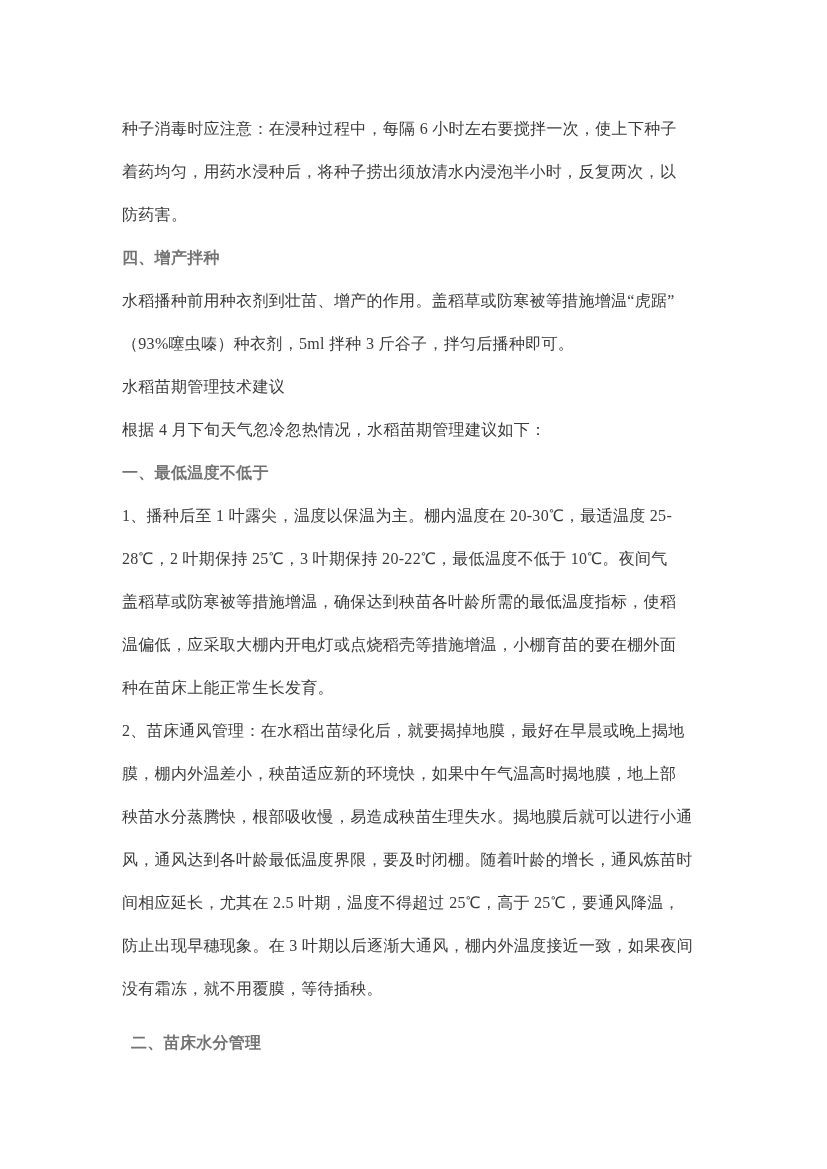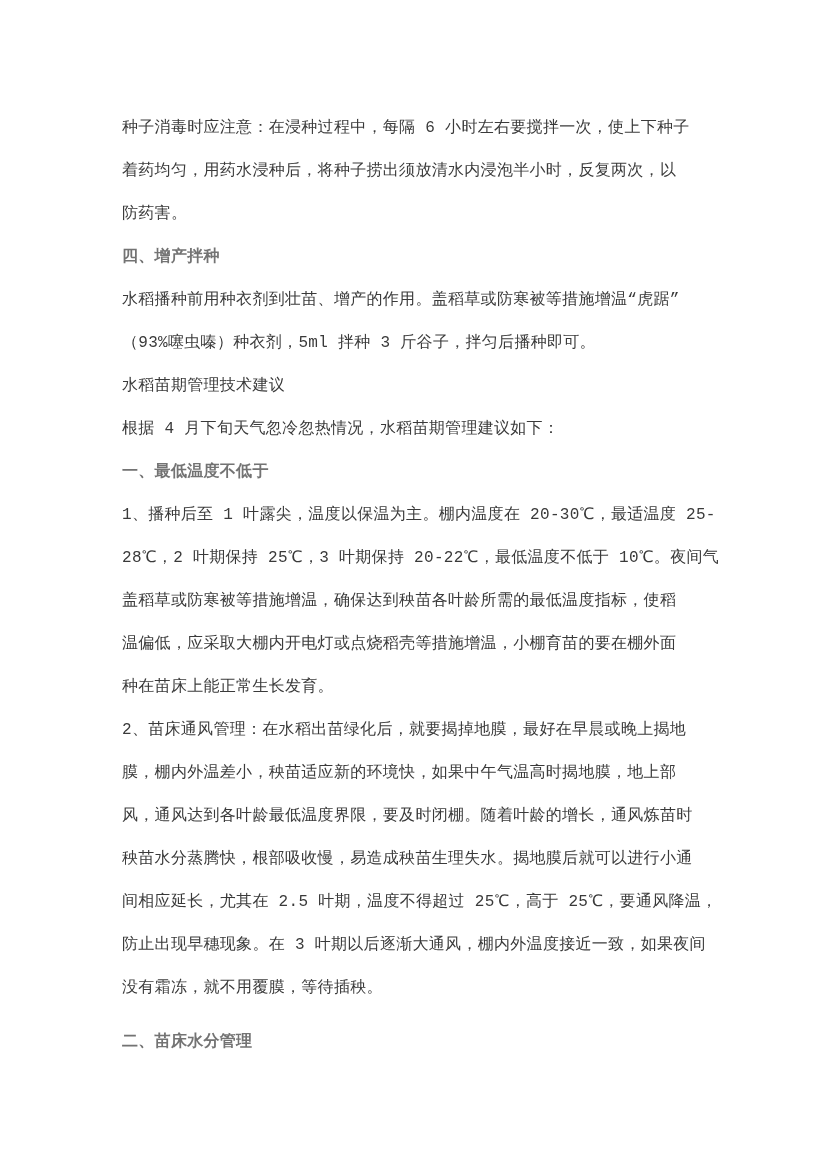--- a/index.html
+++ b/index.html
@@ -6,21 +6,21 @@
     margin: 0;
     padding: 0;
     background: #ffffff;
   }
   .page {
     position: relative;
     width: 827px;
     height: 1169px;
     background: #ffffff;
     overflow: hidden;
-    font-family: Liberation Mono, monospace;
+    font-family: Liberation Serif, serif;
   }
   .doc-body {
     position: absolute;
     top: 107px;
     left: 122px;
     width: 592px;
     color: #3a3a3a;
   }
   .block { margin: 0; }
   .line {
@@ -30,20 +30,21 @@
     height: 43px;
     white-space: nowrap;
     letter-spacing: 0.3px;
   }
   .heading .line {
     font-weight: bold;
     color: #737373;
   }
   .gap-before {
     margin-top: 11px;
+    margin-left: 9px;
   }
 </style>
 </head>
 <body>
 
 <div class="page">
   <div class="doc-body">
 
     <div class="block paragraph">
       <span class="line">种子消毒时应注意：在浸种过程中，每隔 6 小时左右要搅拌一次，使上下种子</span>
@@ -76,22 +77,22 @@
       <span class="line">1、播种后至 1 叶露尖，温度以保温为主。棚内温度在 20-30℃，最适温度 25-</span>
       <span class="line">28℃，2 叶期保持 25℃，3 叶期保持 20-22℃，最低温度不低于 10℃。夜间气</span>
       <span class="line">盖稻草或防寒被等措施增温，确保达到秧苗各叶龄所需的最低温度指标，使稻</span>
       <span class="line">温偏低，应采取大棚内开电灯或点烧稻壳等措施增温，小棚育苗的要在棚外面</span>
       <span class="line">种在苗床上能正常生长发育。</span>
     </div>
 
     <div class="block paragraph">
       <span class="line">2、苗床通风管理：在水稻出苗绿化后，就要揭掉地膜，最好在早晨或晚上揭地</span>
       <span class="line">膜，棚内外温差小，秧苗适应新的环境快，如果中午气温高时揭地膜，地上部</span>
+      <span class="line">秧苗水分蒸腾快，根部吸收慢，易造成秧苗生理失水。揭地膜后就可以进行小通</span>
       <span class="line">风，通风达到各叶龄最低温度界限，要及时闭棚。随着叶龄的增长，通风炼苗时</span>
-      <span class="line">秧苗水分蒸腾快，根部吸收慢，易造成秧苗生理失水。揭地膜后就可以进行小通</span>
       <span class="line">间相应延长，尤其在 2.5 叶期，温度不得超过 25℃，高于 25℃，要通风降温，</span>
       <span class="line">防止出现早穗现象。在 3 叶期以后逐渐大通风，棚内外温度接近一致，如果夜间</span>
       <span class="line">没有霜冻，就不用覆膜，等待插秧。</span>
     </div>
 
     <div class="block heading gap-before">
       <span class="line">二、苗床水分管理</span>
     </div>
 
   </div>

